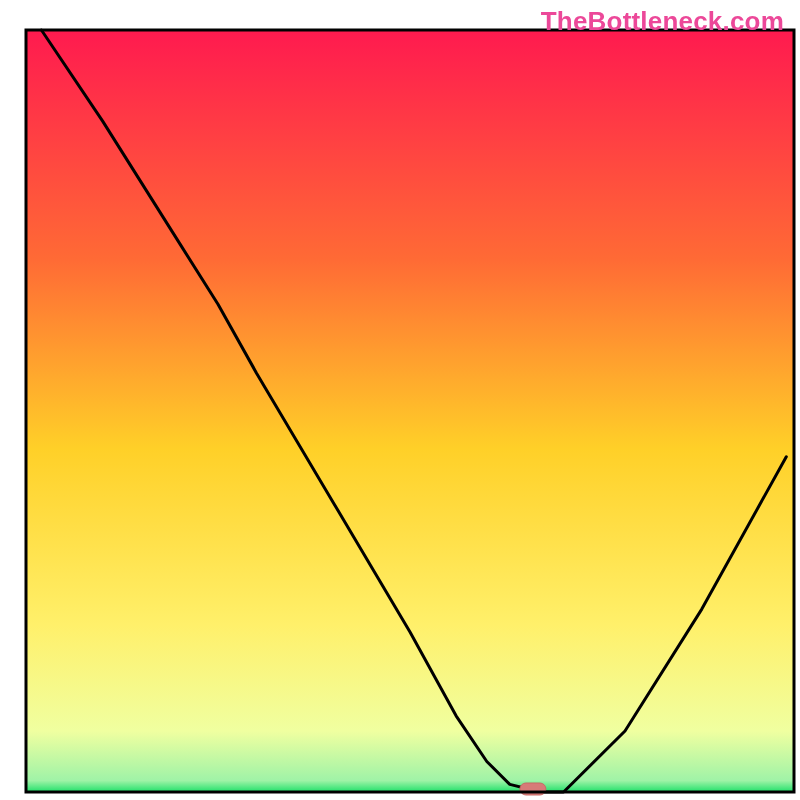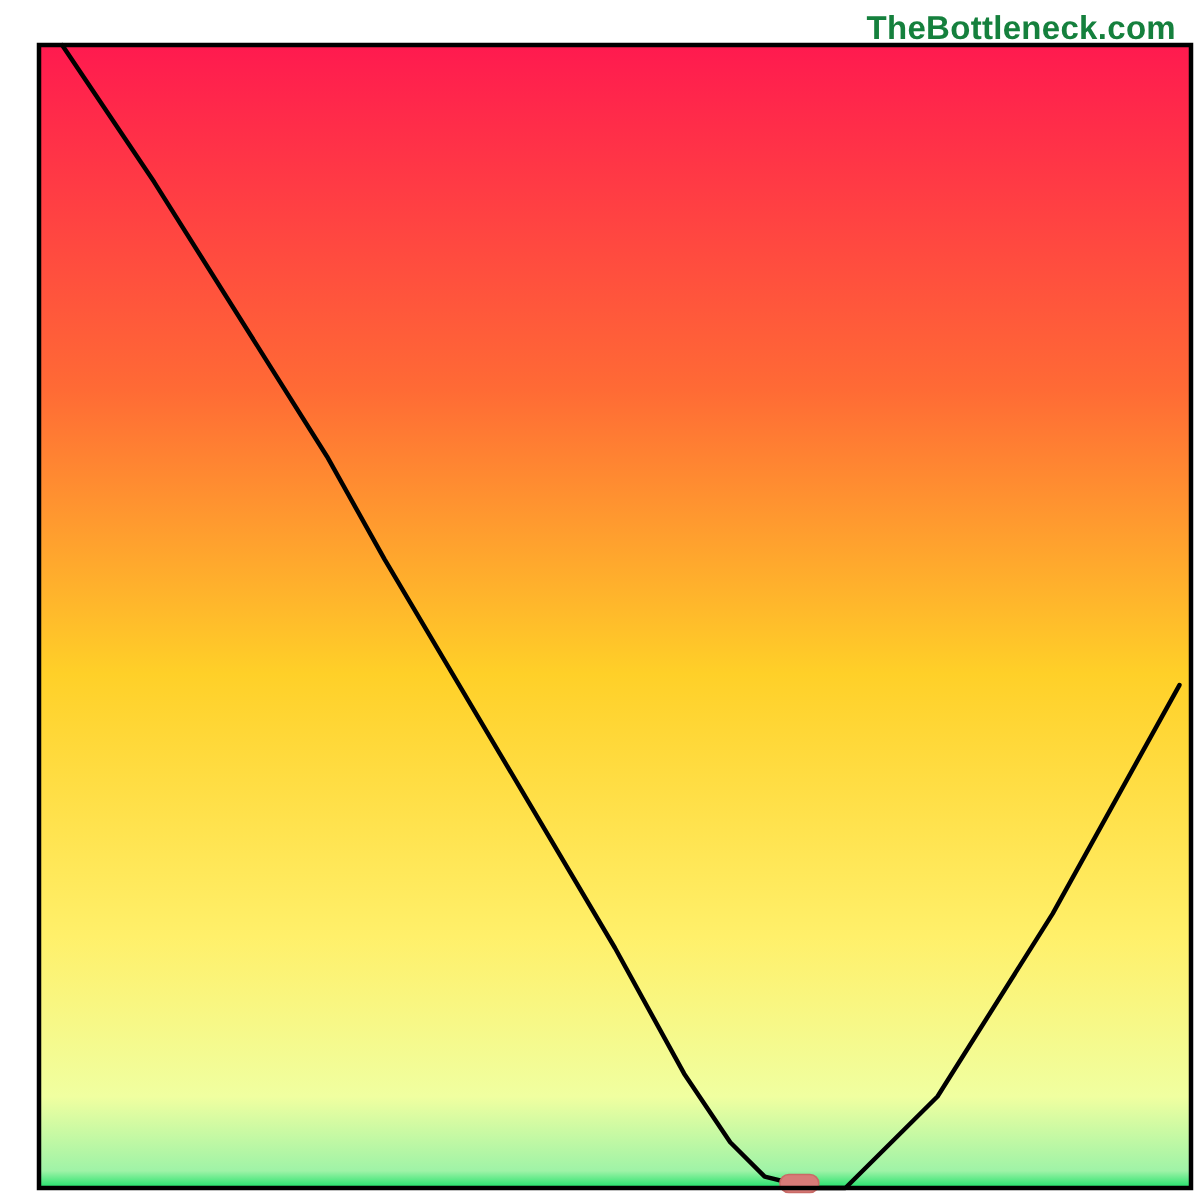--- a/index.html
+++ b/index.html
@@ -12,23 +12,23 @@
   }
   .wrap {
     position: relative;
     width: 800px;
     height: 800px;
   }
   .watermark {
     position: absolute;
     top: 6px;
     right: 16px;
-    font-size: 22px;
+    font-size: 26px;
     font-weight: bold;
-    color: #15803d;
+    color: #ec4899;
     letter-spacing: 0.2px;
     text-align: center;
   }
   svg {
     display: block;
   }
 </style>
 </head>
 <body>
 

